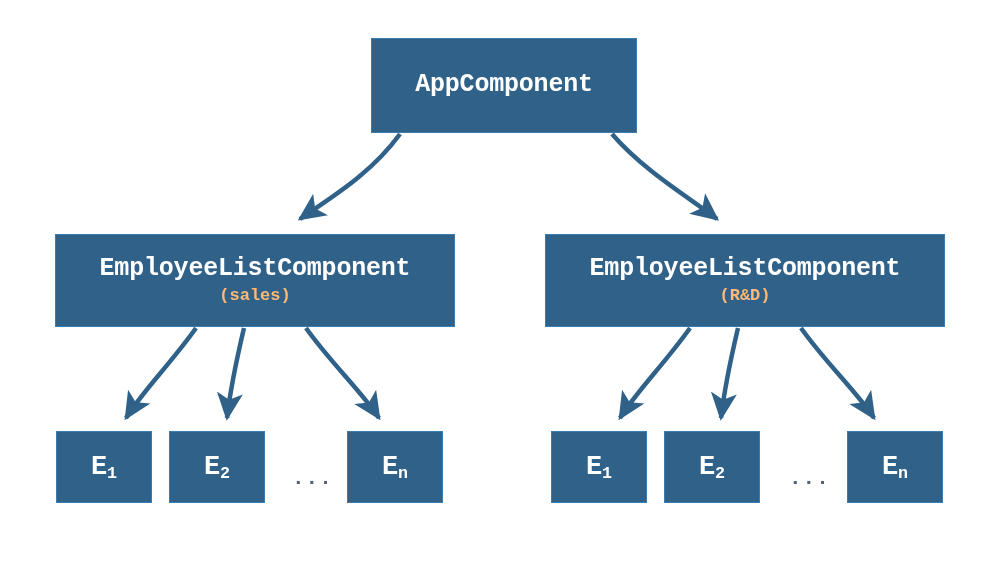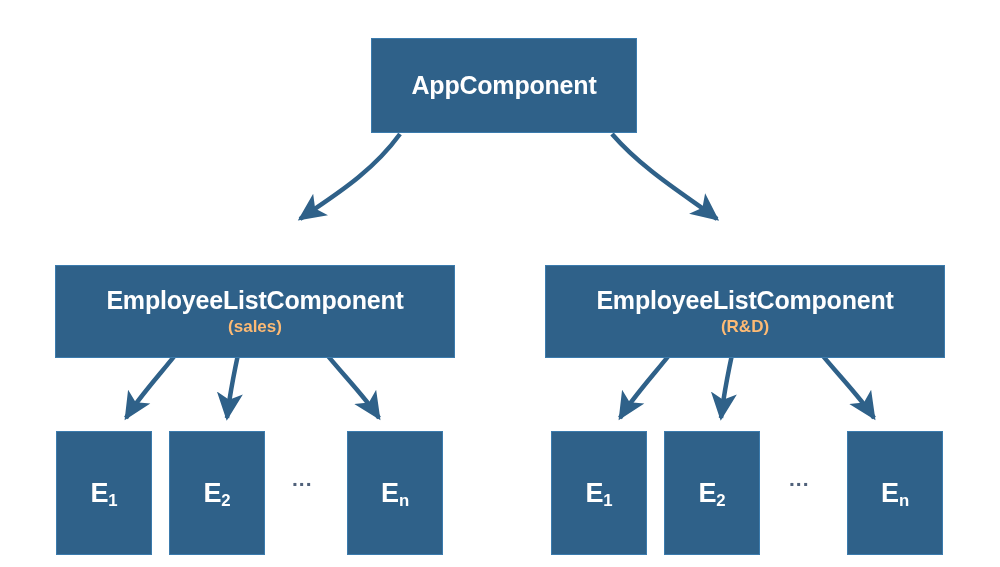--- a/index.html
+++ b/index.html
@@ -6,21 +6,21 @@
     margin: 0;
     padding: 0;
     background: #ffffff;
   }
   #canvas {
     position: relative;
     width: 1000px;
     height: 567px;
     background: #ffffff;
     overflow: hidden;
-    font-family: Liberation Sans, sans-serif;
+    font-family: Liberation Mono, monospace;
   }
   .node {
     position: absolute;
     box-sizing: border-box;
     background: #2f6189;
     border: 1.5px solid #3b7bad;
     display: flex;
     flex-direction: column;
     align-items: center;
     justify-content: center;
@@ -47,32 +47,31 @@
     top: 38px;
     width: 266px;
     height: 95px;
   }
   #node-app .node-title { font-size: 25px; }
 
   
   .node-list {
     top: 234px;
     height: 93px;
-    margin-top: 31px;
   }
   #node-list-sales { left: 55px; width: 400px; }
   #node-list-rnd   { left: 545px; width: 400px; }
   .node-list .node-title { font-size: 25px; }
   .node-list .node-sub   { font-size: 17px; margin-top: 5px; }
 
   
   .node-emp {
     top: 431px;
     width: 96px;
-    height: 124px;
+    height: 72px;
   }
   .node-emp .node-title { font-size: 27px; }
   .node-title sub {
     font-size: 0.62em;
     vertical-align: baseline;
     position: relative;
     bottom: -0.22em;
     font-weight: bold;
   }
 

